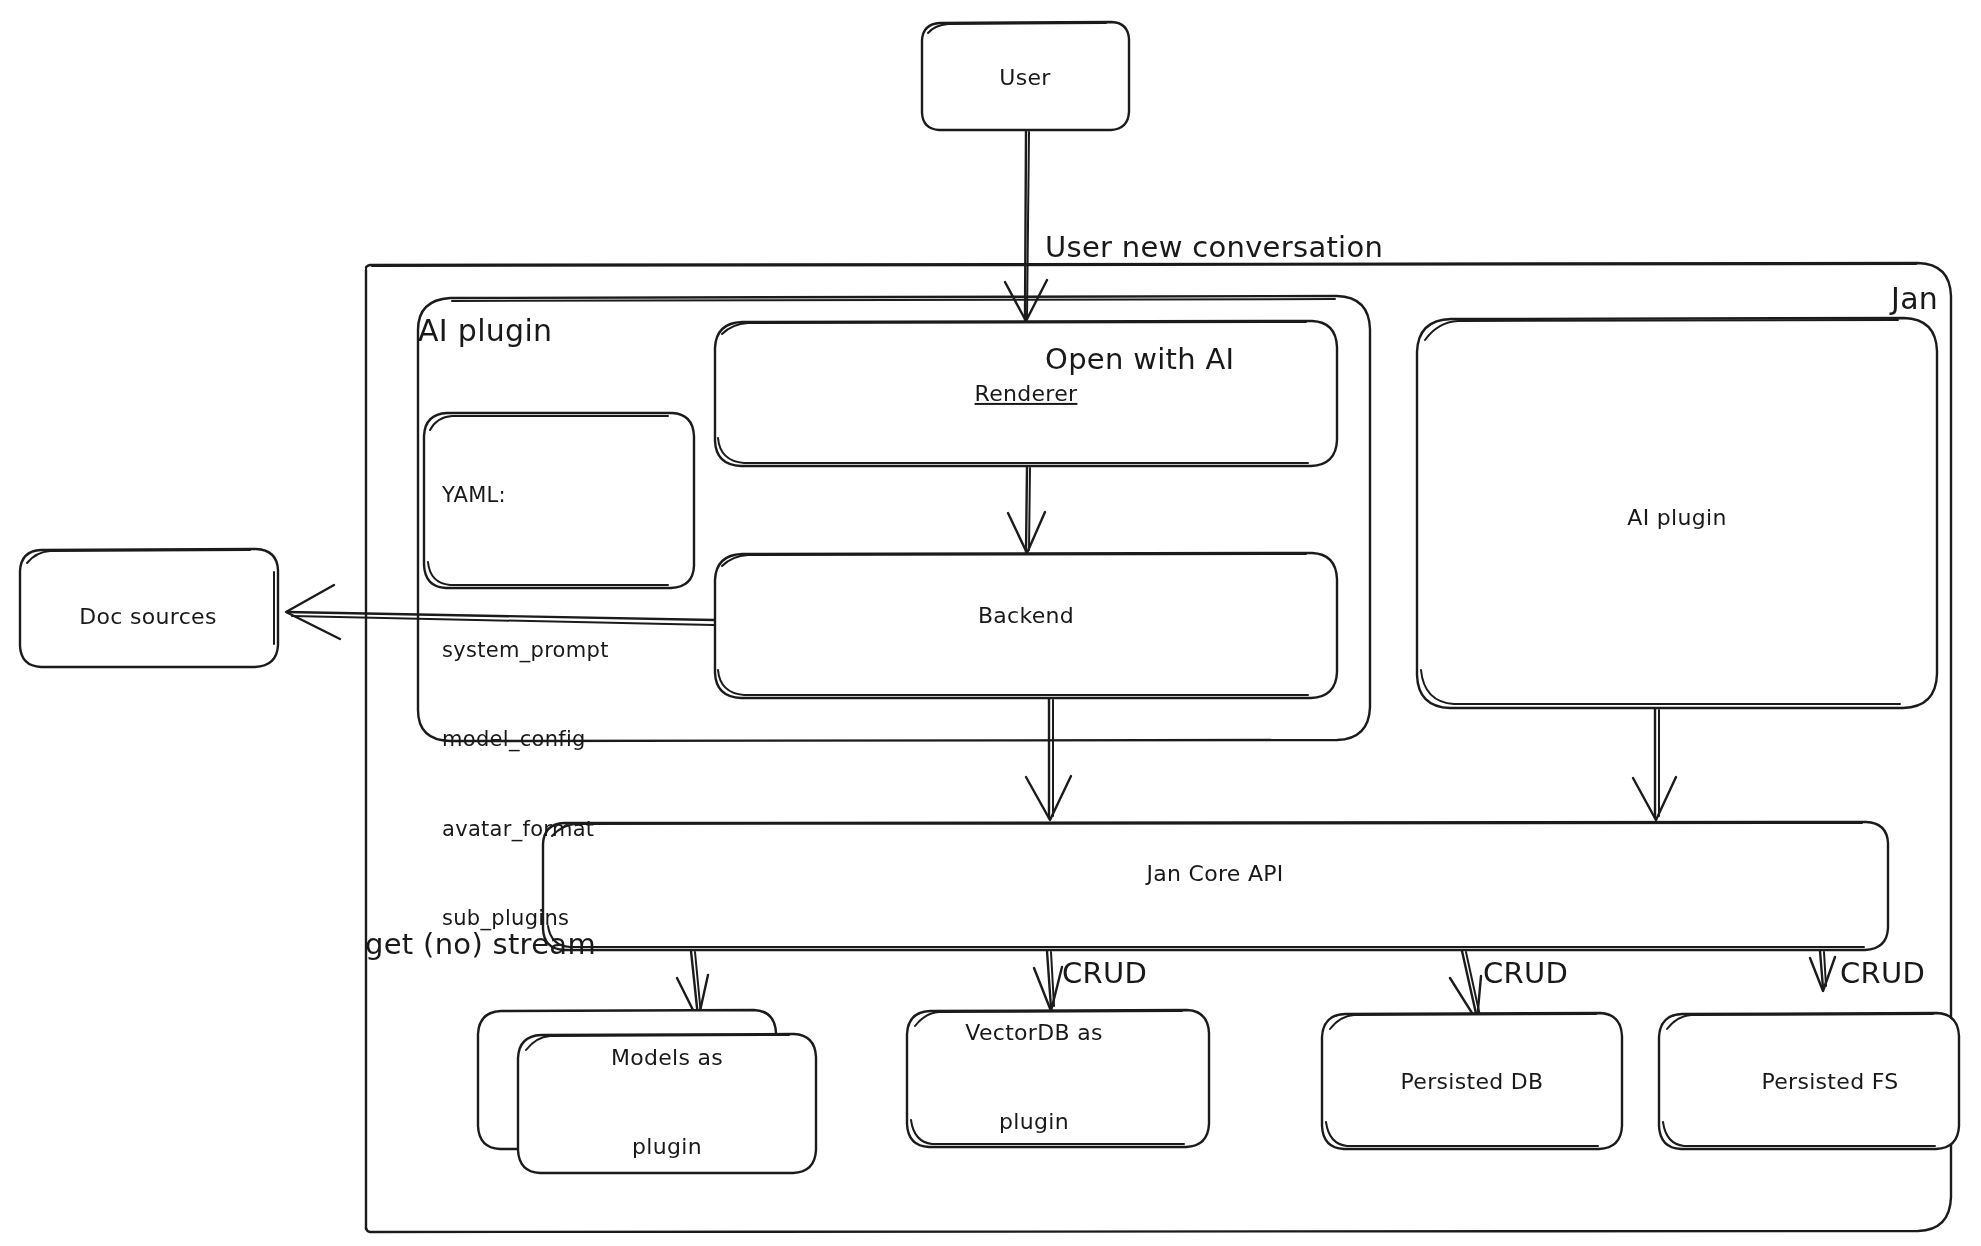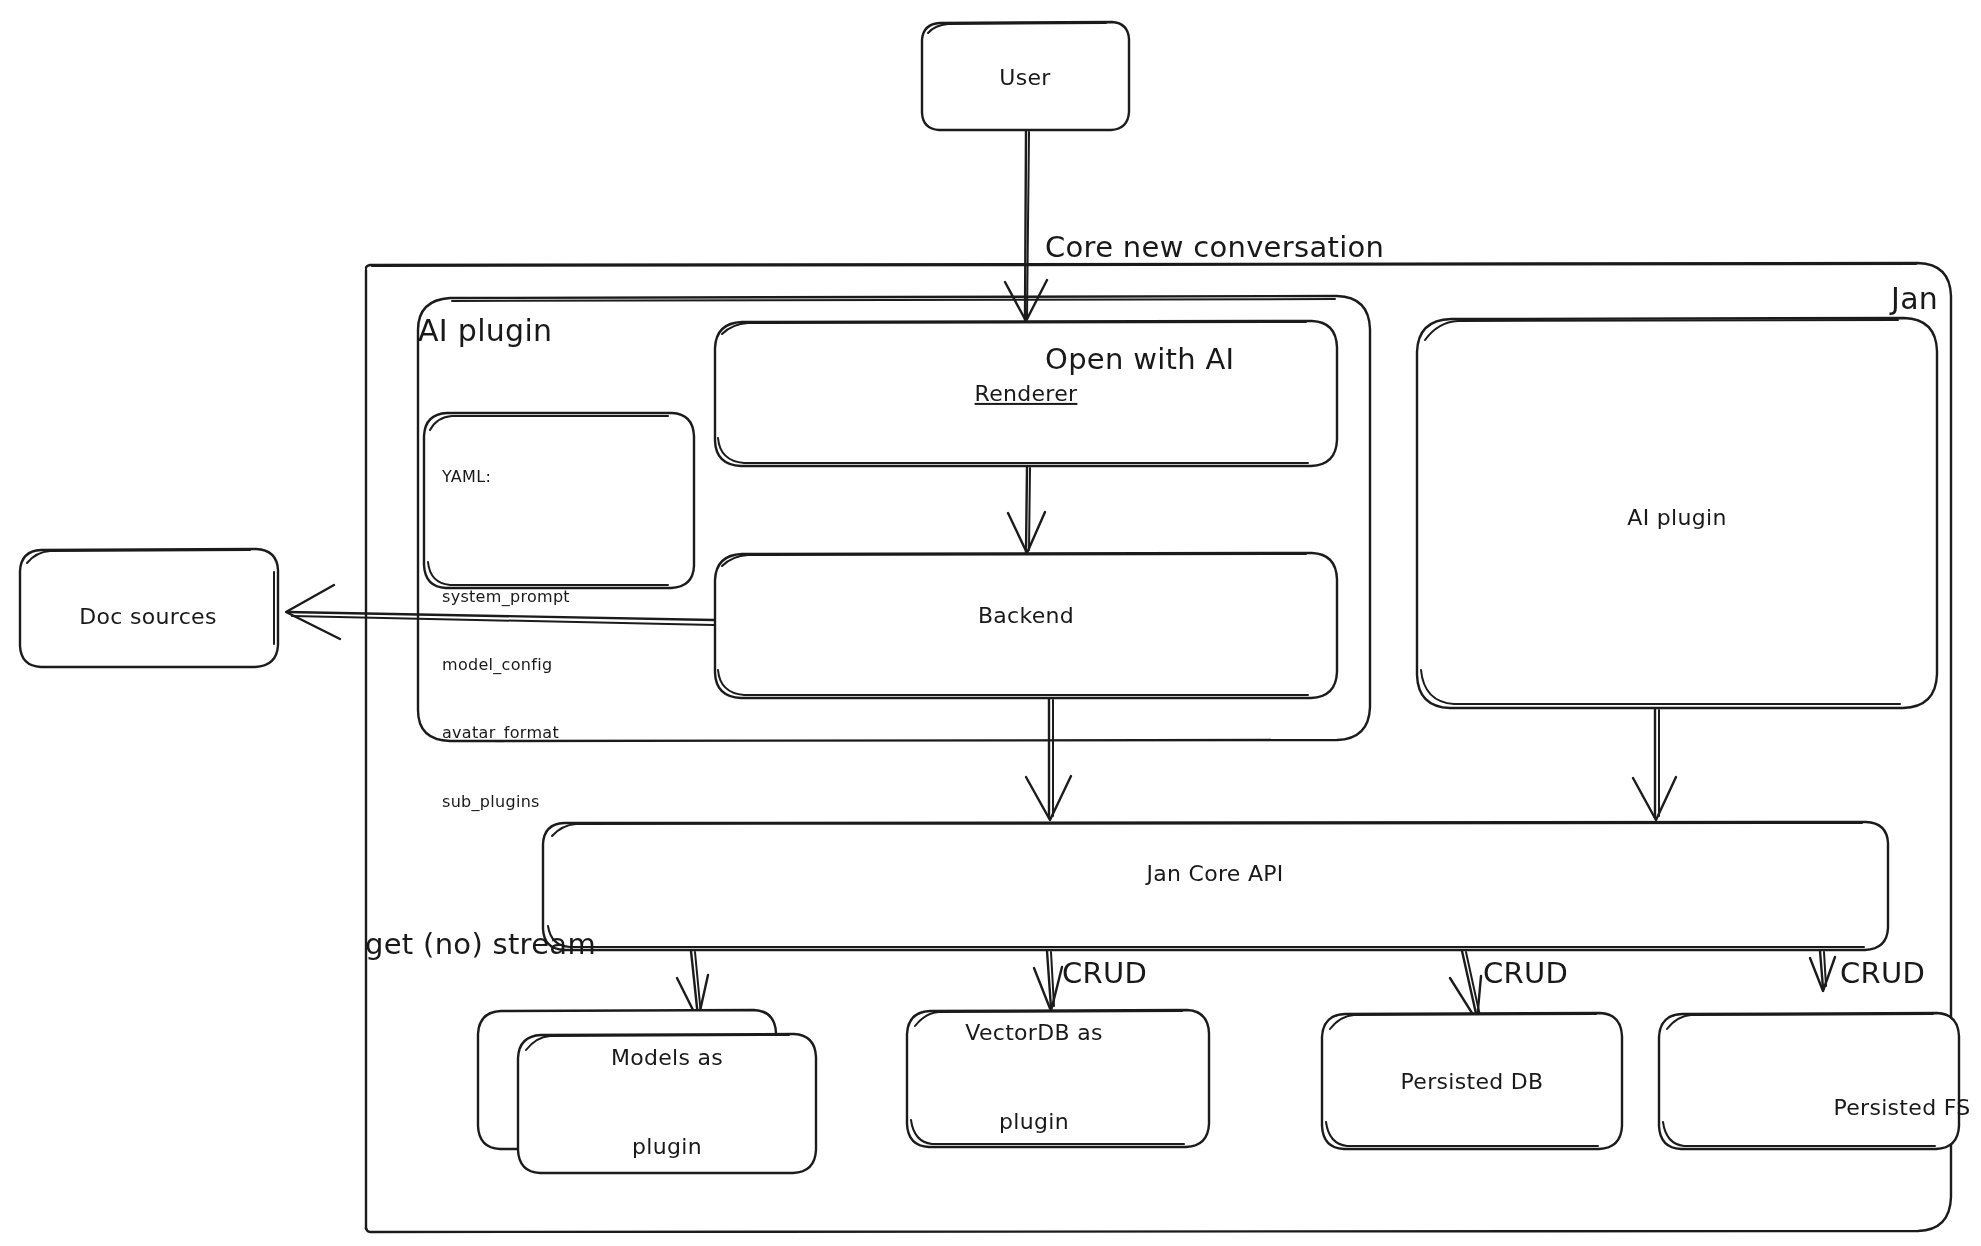--- a/index.html
+++ b/index.html
@@ -54,21 +54,21 @@
     transform: translate(-50%, -50%);
   }
   .node-label.two-line { line-height: 1.35; }
   .container-label {
     font-size: 30px;
   }
   .edge-label {
     font-size: 29px;
   }
   .yaml-label {
-    font-size: 16px;
+    font-size: 21px;
     line-height: 1.42;
   }
 </style>
 </head>
 <body>
 
 <div id="canvas">
 
   <svg class="layer" viewBox="0 0 1981 1246" xmlns="http://www.w3.org/2000/svg">
 
@@ -233,37 +233,37 @@
     <div>plugin</div>
   </div>
 
   <div class="lbl node-label two-line" style="left:1034px; top:1078px;">
     <div>VectorDB as</div>
     <div>plugin</div>
   </div>
 
   <div class="lbl node-label" style="left:1472px; top:1082px;">Persisted DB</div>
 
-  <div class="lbl node-label" style="left:1902px; top:1082px;margin-top:26px;">Persisted FS</div>
+  <div class="lbl node-label" style="left:1830px; top:1082px;">Persisted FS</div>
 
   <div class="lbl container-label" style="left:1891px; top:280px;">Jan</div>
 
   <div class="lbl container-label" style="left:418px; top:312px;">AI plugin</div>
 
   <div class="lbl yaml-label" style="left:442px; top:421px;">
     <div>YAML:</div>
     <div style="height:6px"></div>
     <div>system_prompt</div>
     <div>model_config</div>
     <div>avatar_format</div>
     <div>sub_plugins</div>
   </div>
 
   <div class="lbl edge-label" style="left:1045px; top:155px;">
-    <div>Core new conversation</div>
+    <div>User new conversation</div>
     <div>Open with AI</div>
   </div>
 
   <div class="lbl edge-label" style="left:365px; top:926px;">get (no) stream</div>
 
   <div class="lbl edge-label" style="left:1062px; top:955px;">CRUD</div>
 
   <div class="lbl edge-label" style="left:1483px; top:955px;">CRUD</div>
 
   <div class="lbl edge-label" style="left:1840px; top:955px;">CRUD</div>

